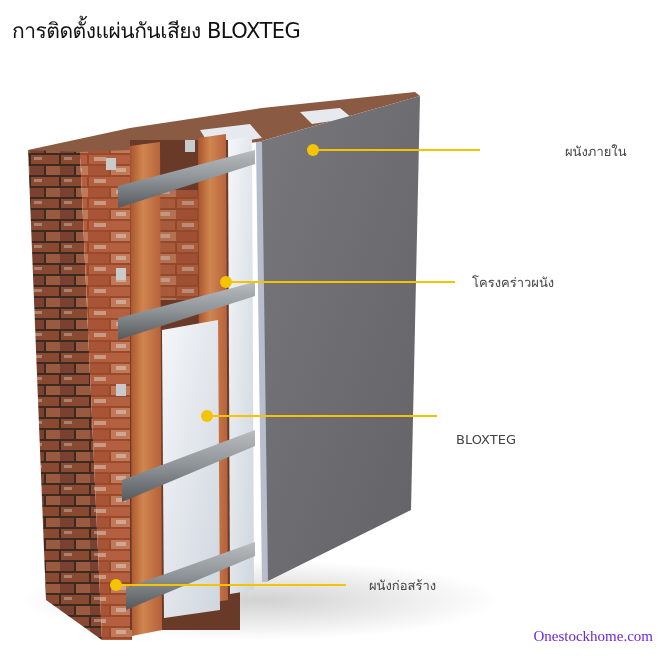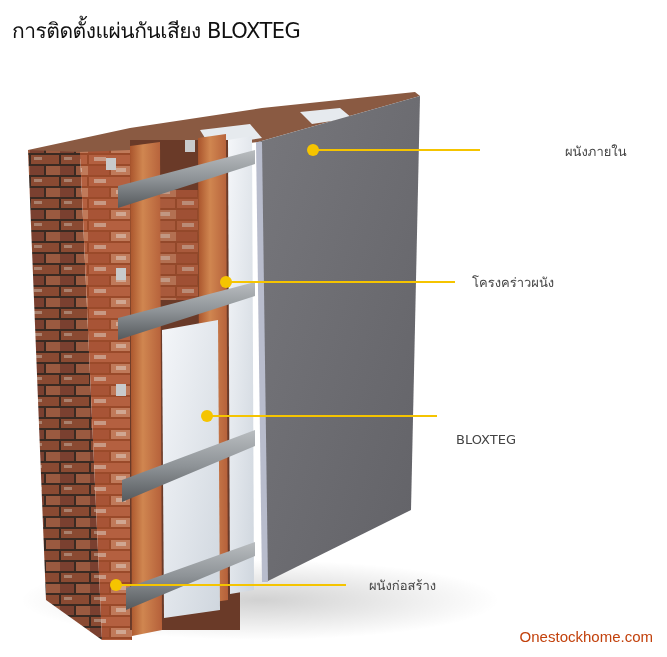--- a/index.html
+++ b/index.html
@@ -1,20 +1,20 @@
 <!DOCTYPE html>
 <html><head>
   <meta charset="utf-8">
   <style>
     html, body { margin: 0; padding: 0; background: #ffffff; }
     body { width: 667px; height: 657px; position: relative; overflow: hidden; font-family: "DejaVu Sans", sans-serif; }
     .title { position: absolute; left: 12px; top: 14px; font-size: 21px; color: #111111; font-family: "DejaVu Sans", sans-serif; letter-spacing: -0.5px; white-space: nowrap; }
     .illus { position: absolute; left: 0; top: 0; width: 667px; height: 657px; }
     .label { position: absolute; font-size: 13px; color: #444444; white-space: nowrap; font-family: "DejaVu Sans", sans-serif; }
-    .watermark { position: absolute; right: 14px; bottom: 12px; font-size: 15px; color: #c2410c; font-family: Liberation Sans, sans-serif; }
+    .watermark { position: absolute; right: 14px; bottom: 12px; font-size: 15px; color: #6d28d9; font-family: Liberation Serif, serif; }
   </style>
 </head>
 <body>
 
 <div class="title">การติดตั้งแผ่นกันเสียง BLOXTEG</div>
 
 <svg class="illus" viewBox="0 0 667 657" xmlns="http://www.w3.org/2000/svg">
   <defs>
     <pattern id="brickFront" width="44" height="22" patternUnits="userSpaceOnUse">
       <rect width="44" height="22" fill="#9a4a2a"></rect>

